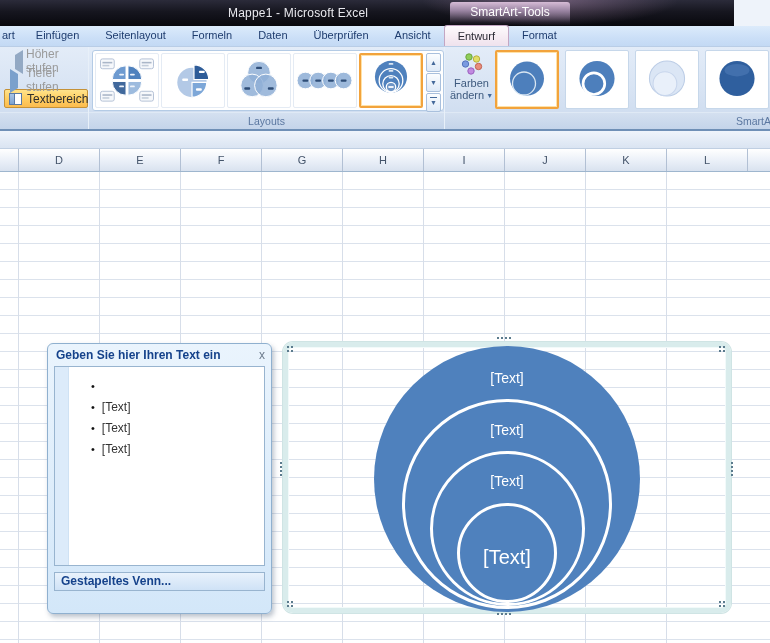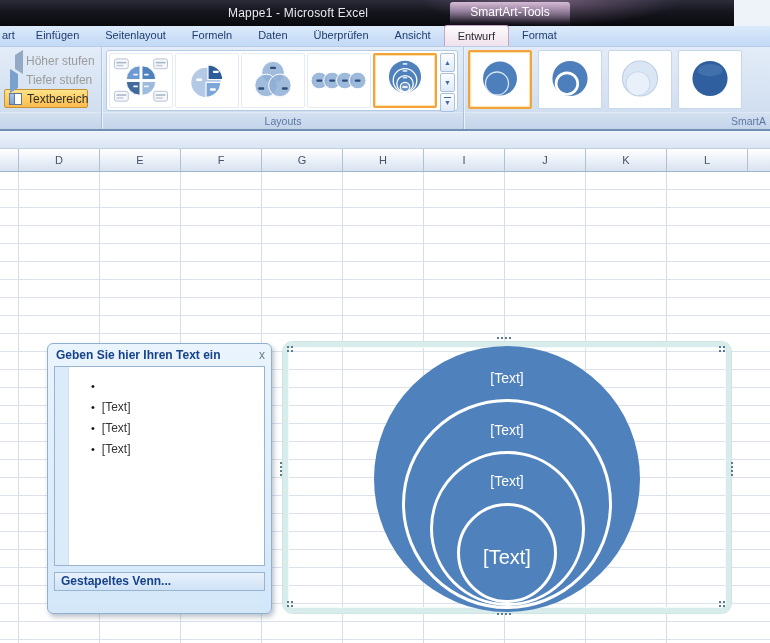--- a/index.html
+++ b/index.html
@@ -246,20 +246,34 @@
           <div class="sb">▼</div>
           <div class="sb more"><span>▼</span></div>
         </div>
       </div>
       <div class="glabel">Layouts</div>
     </div>
 
     <div class="gsep"></div>
 
     <div class="rgroup g3">
+      <div class="colors-btn">
+        <svg viewBox="0 0 24 24">
+          <circle cx="9" cy="5" r="3.2" fill="#8fce5a" stroke="#6da53c"></circle>
+          <circle cx="16.5" cy="7" r="3.2" fill="#e2dd66" stroke="#b8b23e"></circle>
+          <circle cx="5.5" cy="12" r="3.2" fill="#7a9ae0" stroke="#5474bd"></circle>
+          <circle cx="18.5" cy="14.5" r="3.2" fill="#e88d7c" stroke="#c06352"></circle>
+          <circle cx="11" cy="19" r="3.2" fill="#c18ae0" stroke="#9a5fc0"></circle>
+        </svg>
+        <span class="l1">Farben</span>
+        <span class="l2">
+          <span>ändern</span>
+          <span class="dd">▼</span>
+        </span>
+      </div>
 
       <div class="style-thumb sel">
         <svg viewBox="0 0 60 54">
           <circle cx="30" cy="26" r="17" fill="#4d7fbc"></circle>
           <circle cx="27" cy="31" r="11.5" fill="none" stroke="#d9e6f2" stroke-width="1.3"></circle>
         </svg>
       </div>
       <div class="style-thumb">
         <svg viewBox="0 0 60 54">
           <circle cx="30" cy="26" r="17" fill="#4d7fbc"></circle>

